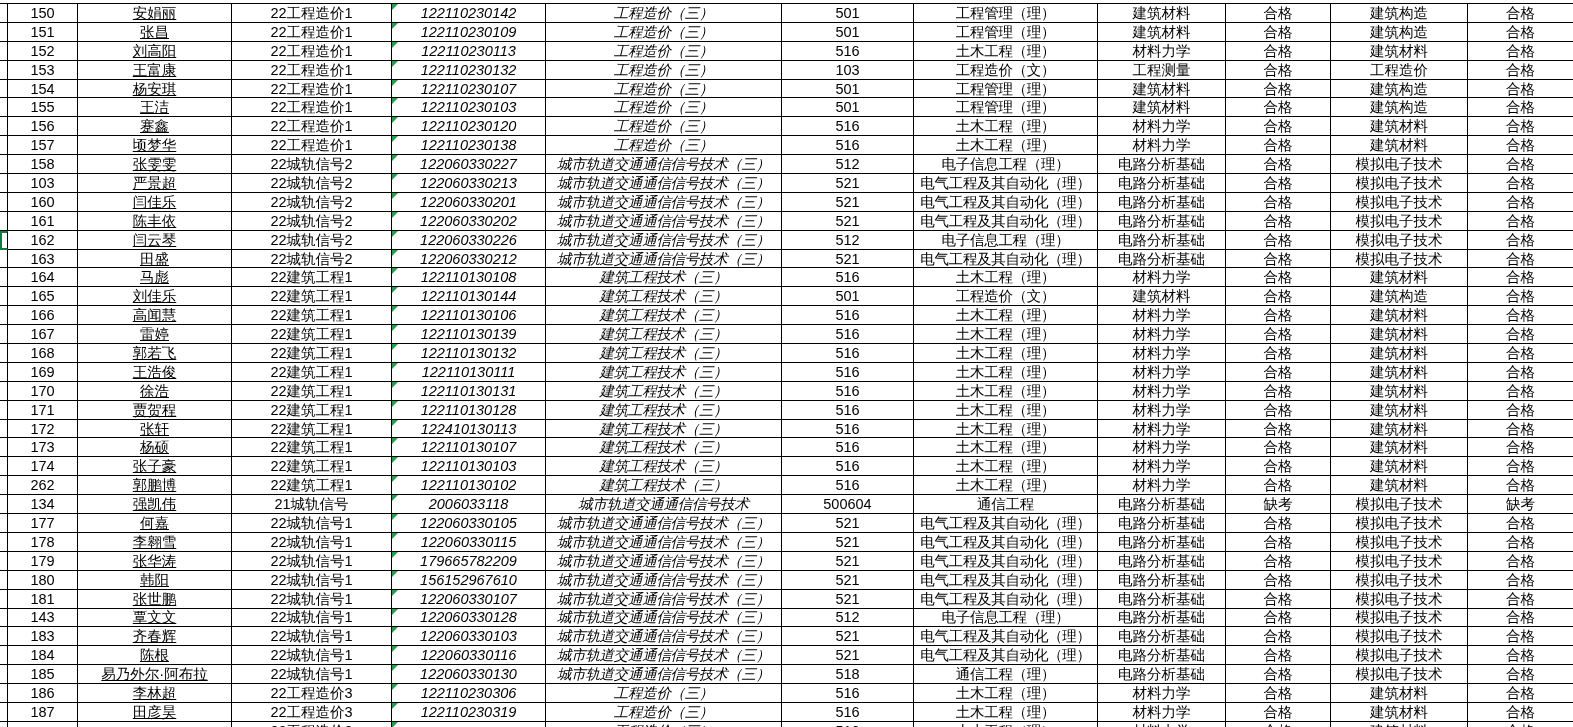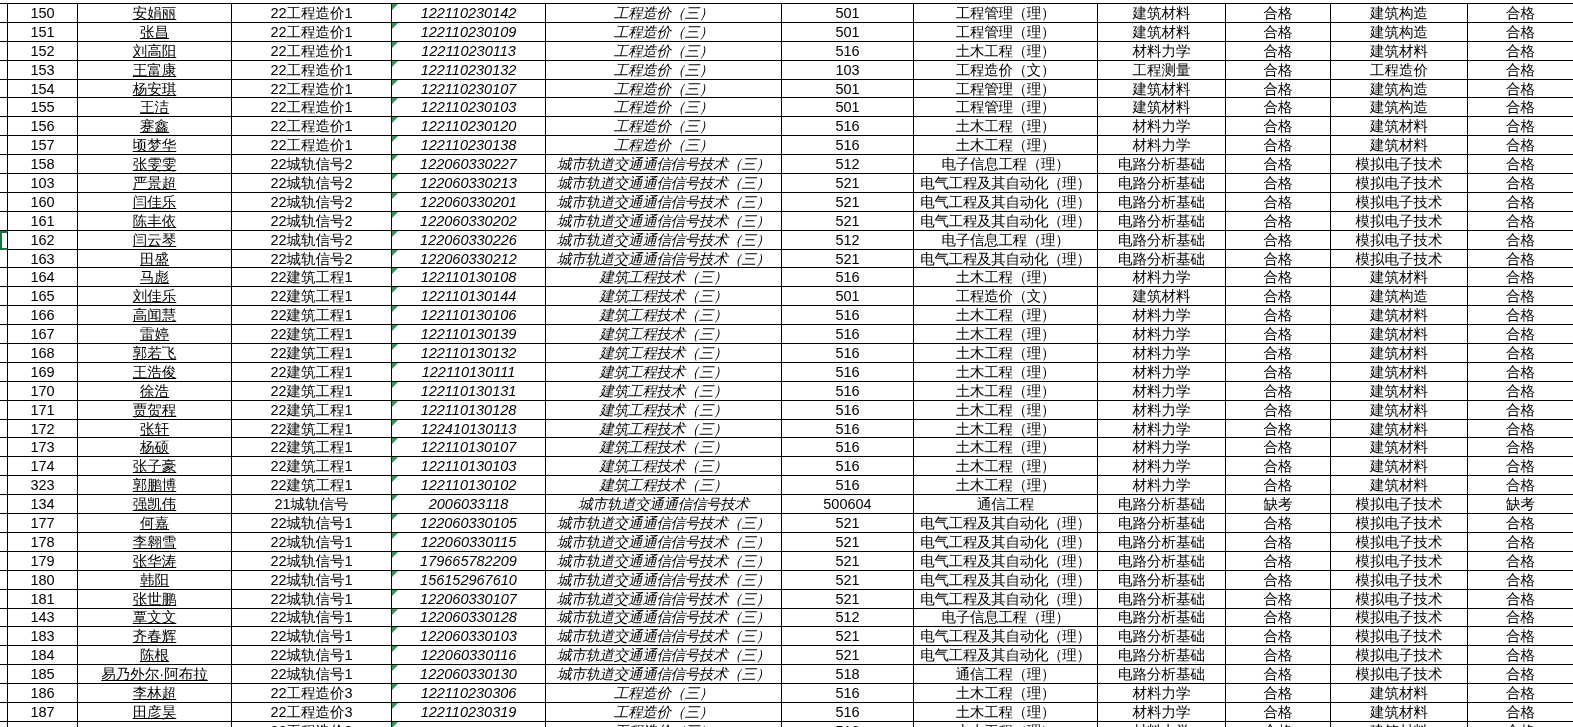--- a/index.html
+++ b/index.html
@@ -477,21 +477,21 @@
     <div class="cell c-major">建筑工程技术（三）</div>
     <div class="cell c-code">516</div>
     <div class="cell c-applied">土木工程（理）</div>
     <div class="cell c-s1">材料力学</div>
     <div class="cell c-r1">合格</div>
     <div class="cell c-s2">建筑材料</div>
     <div class="cell c-r2">合格</div>
   </div>
     <div class="row">
     <div class="cell c-gutter"></div>
-    <div class="cell c-num">323</div>
+    <div class="cell c-num">262</div>
     <div class="cell c-name">郭鹏博</div>
     <div class="cell c-class">22建筑工程1</div>
     <div class="cell c-id">
       <span class="flag"></span>
       <span>122110130102</span>
     </div>
     <div class="cell c-major">建筑工程技术（三）</div>
     <div class="cell c-code">516</div>
     <div class="cell c-applied">土木工程（理）</div>
     <div class="cell c-s1">材料力学</div>

